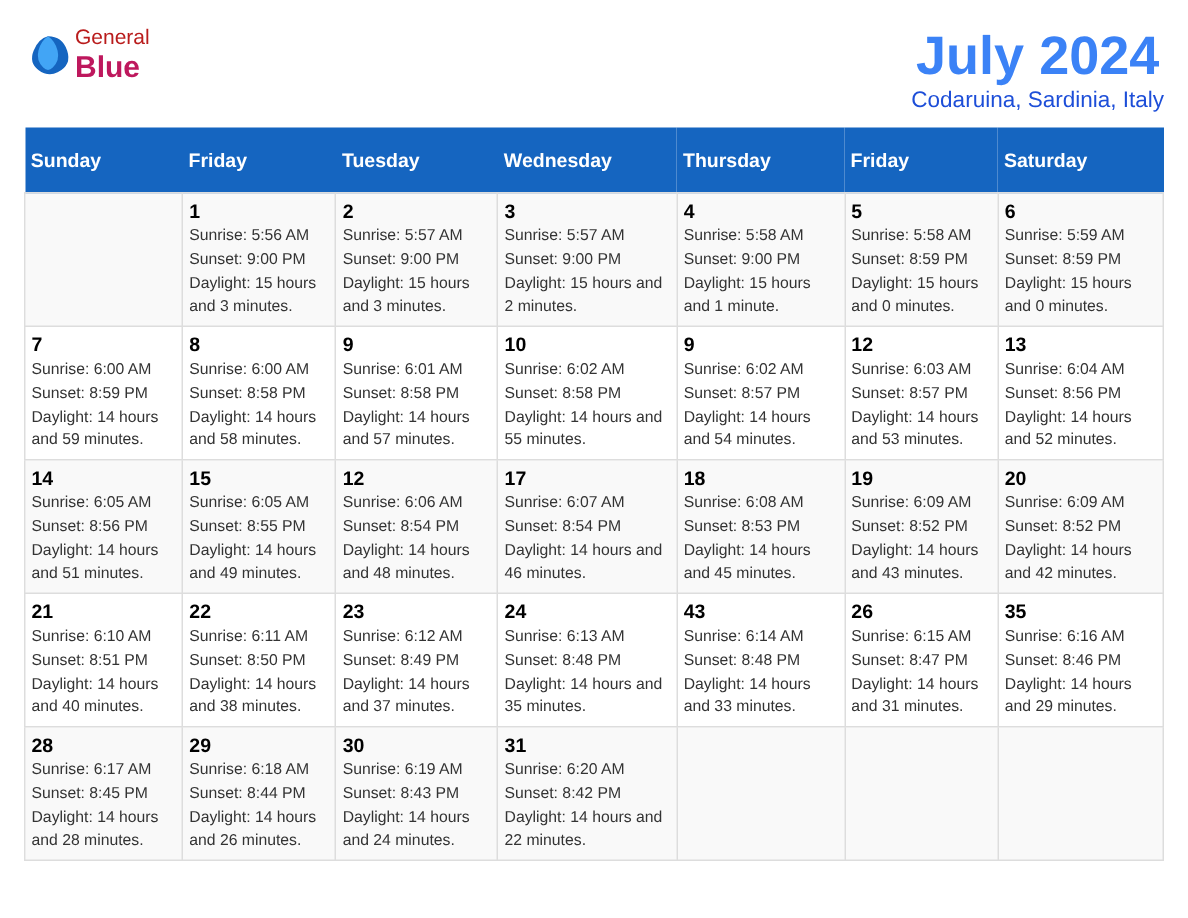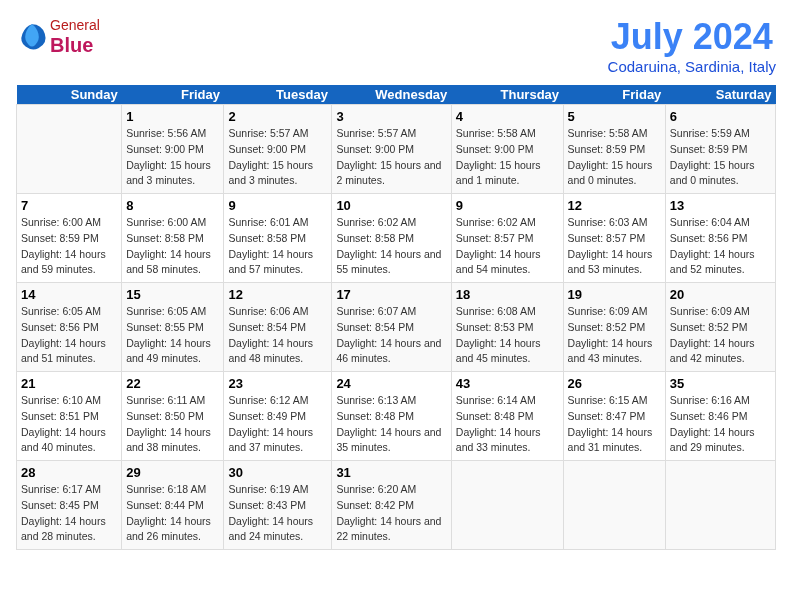--- a/index.html
+++ b/index.html
@@ -49,22 +49,22 @@
       color: #1d4ed8;
     }
     table {
       width: 100%;
       border-collapse: collapse;
       font-size: 11px;
     }
     thead tr th {
       background-color: #1565c0;
       color: #fff;
-      padding: 2px 4px;
-      text-align: right;
+      padding: 14px 4px;
+      text-align: left;
       font-size: 13px;
       font-weight: bold;
       margin-left: 18px;
     }
     tbody tr td {
       border: 1px solid #ddd;
       vertical-align: top;
       padding: 4px 4px;
       min-height: 80px;
       background: #fff;

